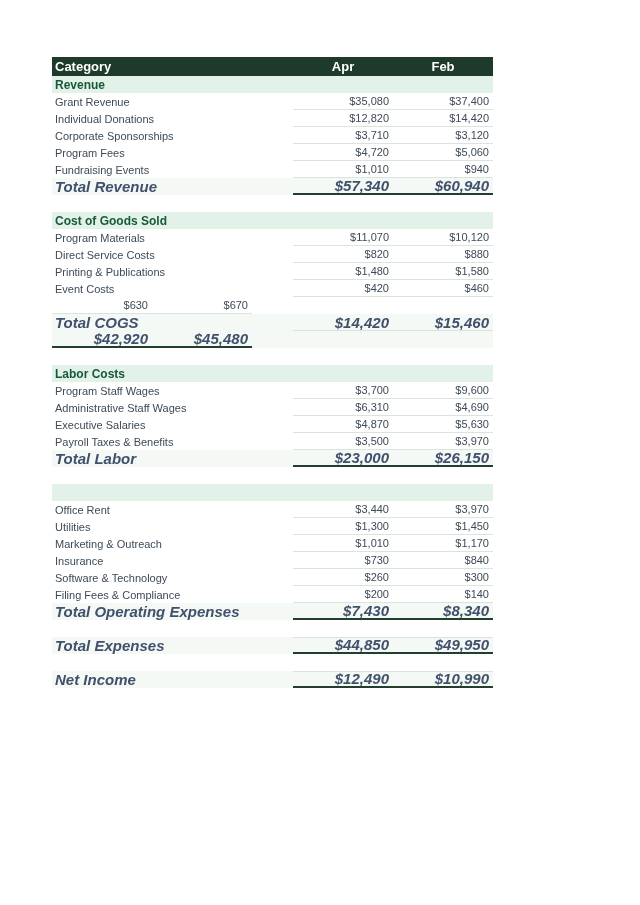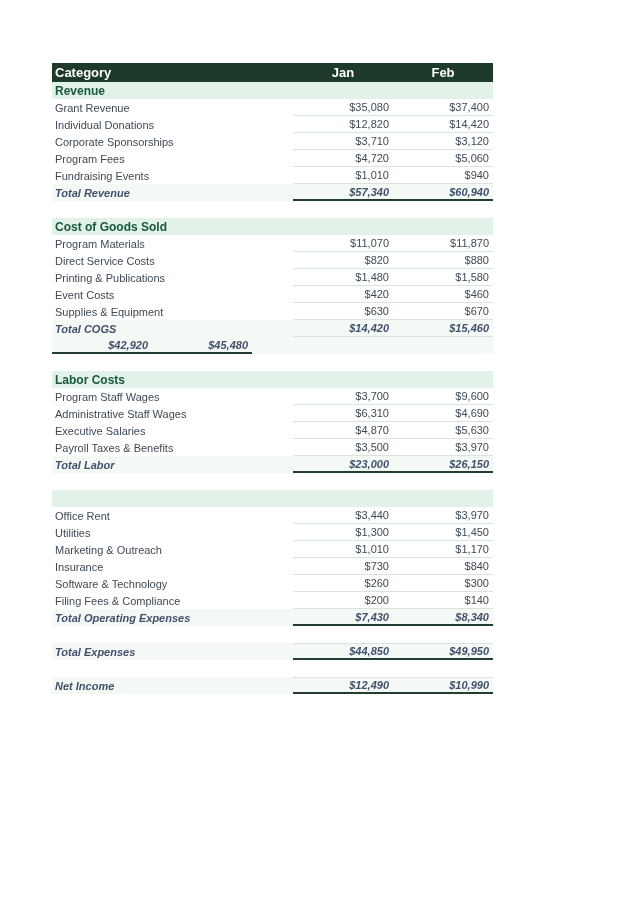--- a/index.html
+++ b/index.html
@@ -4,58 +4,58 @@
 <style>
   * { box-sizing: border-box; }
   html, body { margin: 0; padding: 0; }
   body {
     width: 640px; height: 905px;
     background: #ffffff;
     font-family: "Liberation Sans", sans-serif;
     position: relative;
     overflow: hidden;
   }
-  .sheet { position: absolute; left: 52px; top: 57px; width: 441px; margin-top: 6px; }
+  .sheet { position: absolute; left: 52px; top: 57px; width: 441px; }
   .row { display: flex; width: 100%; height: 17px; }
   .cell { display: flex; align-items: center; height: 100%; overflow: hidden; white-space: nowrap; }
   .c-label { width: 241px; padding-left: 3px; }
   .c-num { width: 100px; justify-content: flex-end; padding-right: 4px; }
 
   .header-row { height: 19px; background: var(--header-bg, #1d3a2a); }
   .header-row .cell { color: var(--header-text, #fff); font-weight: bold; font-size: 13px; }
   .header-row .c-num { justify-content: center; padding-right: 0; }
 
   .section-band { background: var(--section-bg, #e3f2e9); }
   .section-band .c-label { color: var(--section-text, #17593a); font-weight: bold; font-size: 12px; }
 
   .data .cell { color: var(--body-text, #3d4a56); font-size: 11px; }
   .data .c-num { border-bottom: 1px solid var(--light-border, #d9e4dd); }
 
   .total { background: var(--total-bg, #f3f9f5); }
-  .total .cell { color: var(--total-text, #41506b); font-size: 11px; font-weight: bold; font-style: italic; }
+  .total .cell { color: var(--total-text, #41506b); font-size: 15px; font-weight: bold; font-style: italic; }
   .total.b-dark .c-num { border-bottom: 2px solid var(--dark-border, #213e2e); text-align: center; }
   .total.b-light .c-num { border-bottom: 1px solid var(--light-border, #d9e4dd); }
 
   .gap { height: 17px; }
   .gap.gap-line::after {
     content: "";
     display: block;
     margin-left: 241px;
     width: 200px;
     height: 100%;
     border-bottom: 1px solid var(--light-border, #d9e4dd);
   }
 </style>
 </head>
 <body>
 
 <div class="sheet">
   <div class="row header-row">
     <div class="cell c-label">Category</div>
-    <div class="cell c-num">Jan</div>
+    <div class="cell c-num">Apr</div>
     <div class="cell c-num">Feb</div>
   </div>
   <div id="rows">
       <div class="row section-band">
         <div class="cell c-label">Revenue</div>
         <div class="cell c-num"></div>
         <div class="cell c-num"></div>
       </div>
       <div class="row data">
         <div class="cell c-label">Grant Revenue</div>
@@ -89,39 +89,38 @@
       </div>
       <div class="row gap"></div>
       <div class="row section-band">
         <div class="cell c-label">Cost of Goods Sold</div>
         <div class="cell c-num"></div>
         <div class="cell c-num"></div>
       </div>
       <div class="row data">
         <div class="cell c-label">Program Materials</div>
         <div class="cell c-num">$11,070</div>
-        <div class="cell c-num">$11,870</div>
+        <div class="cell c-num">$10,120</div>
       </div>
       <div class="row data">
         <div class="cell c-label">Direct Service Costs</div>
         <div class="cell c-num">$820</div>
         <div class="cell c-num">$880</div>
       </div>
       <div class="row data">
         <div class="cell c-label">Printing &amp; Publications</div>
         <div class="cell c-num">$1,480</div>
         <div class="cell c-num">$1,580</div>
       </div>
       <div class="row data">
         <div class="cell c-label">Event Costs</div>
         <div class="cell c-num">$420</div>
         <div class="cell c-num">$460</div>
       </div>
       <div class="row data">
-        <div class="cell c-label">Supplies &amp; Equipment</div>
         <div class="cell c-num">$630</div>
         <div class="cell c-num">$670</div>
       </div>
       <div class="row total b-light">
         <div class="cell c-label">Total COGS</div>
         <div class="cell c-num">$14,420</div>
         <div class="cell c-num">$15,460</div>
       </div>
       <div class="row total b-dark">
         <div class="cell c-num">$42,920</div>

